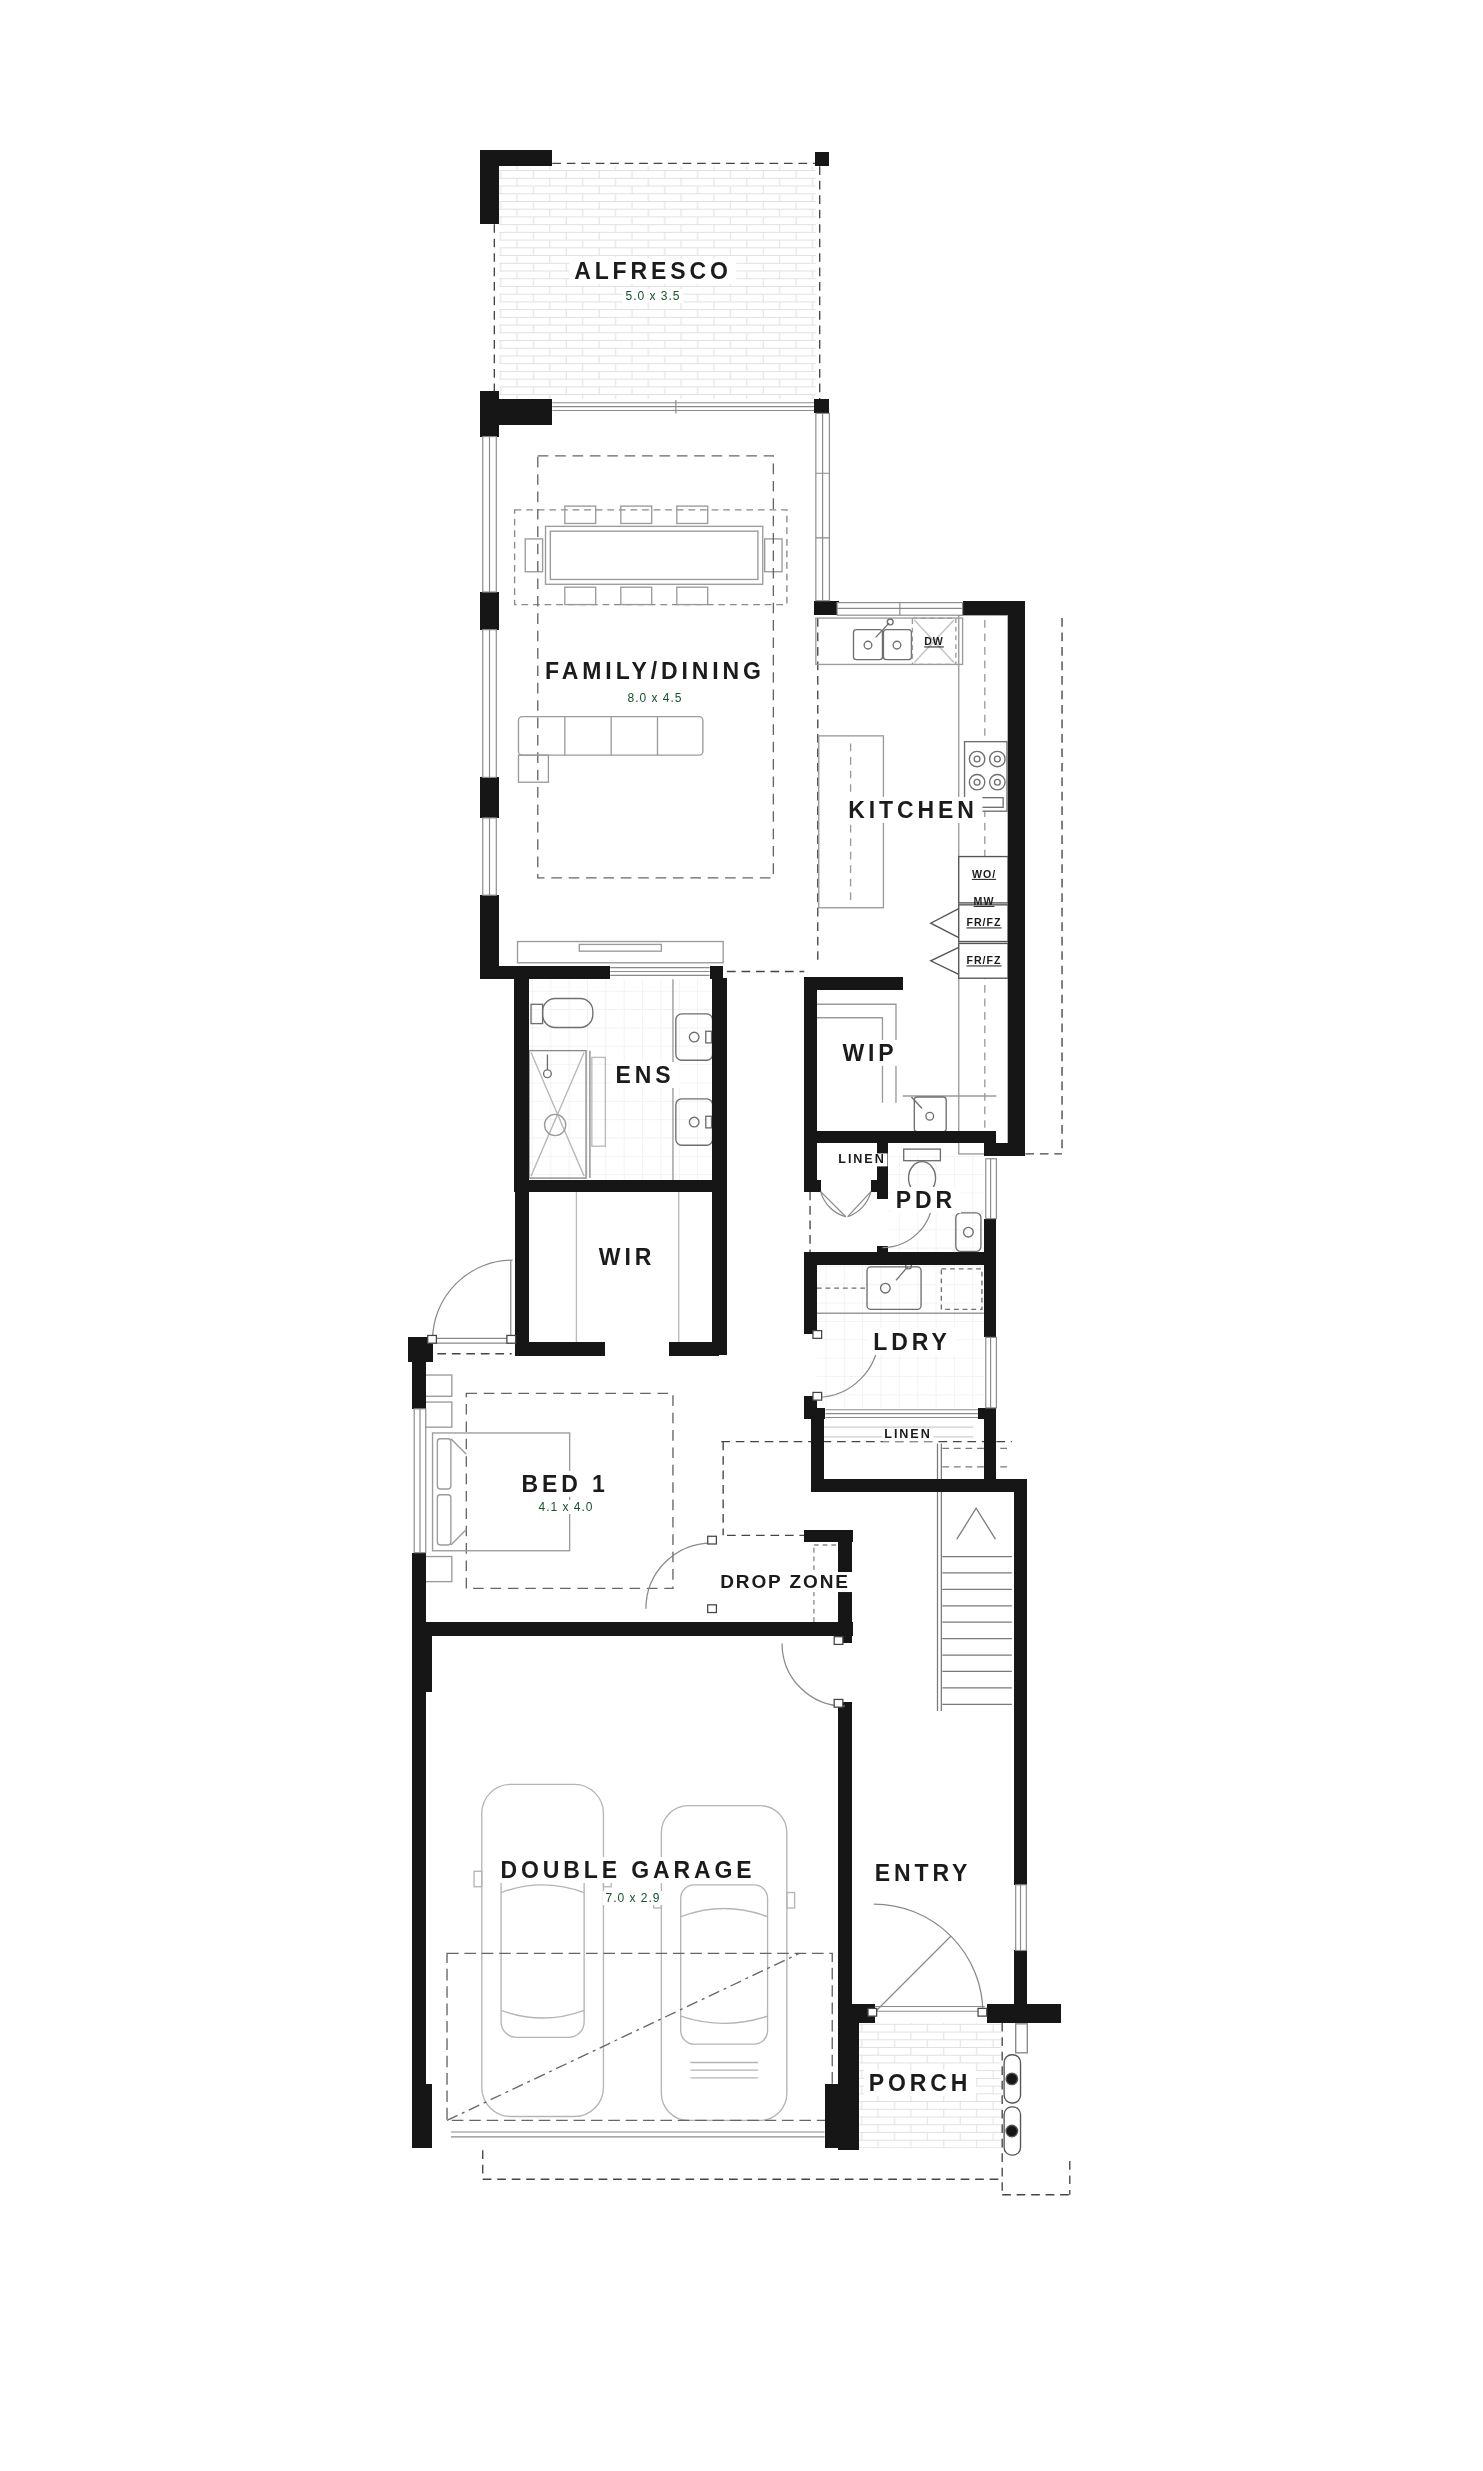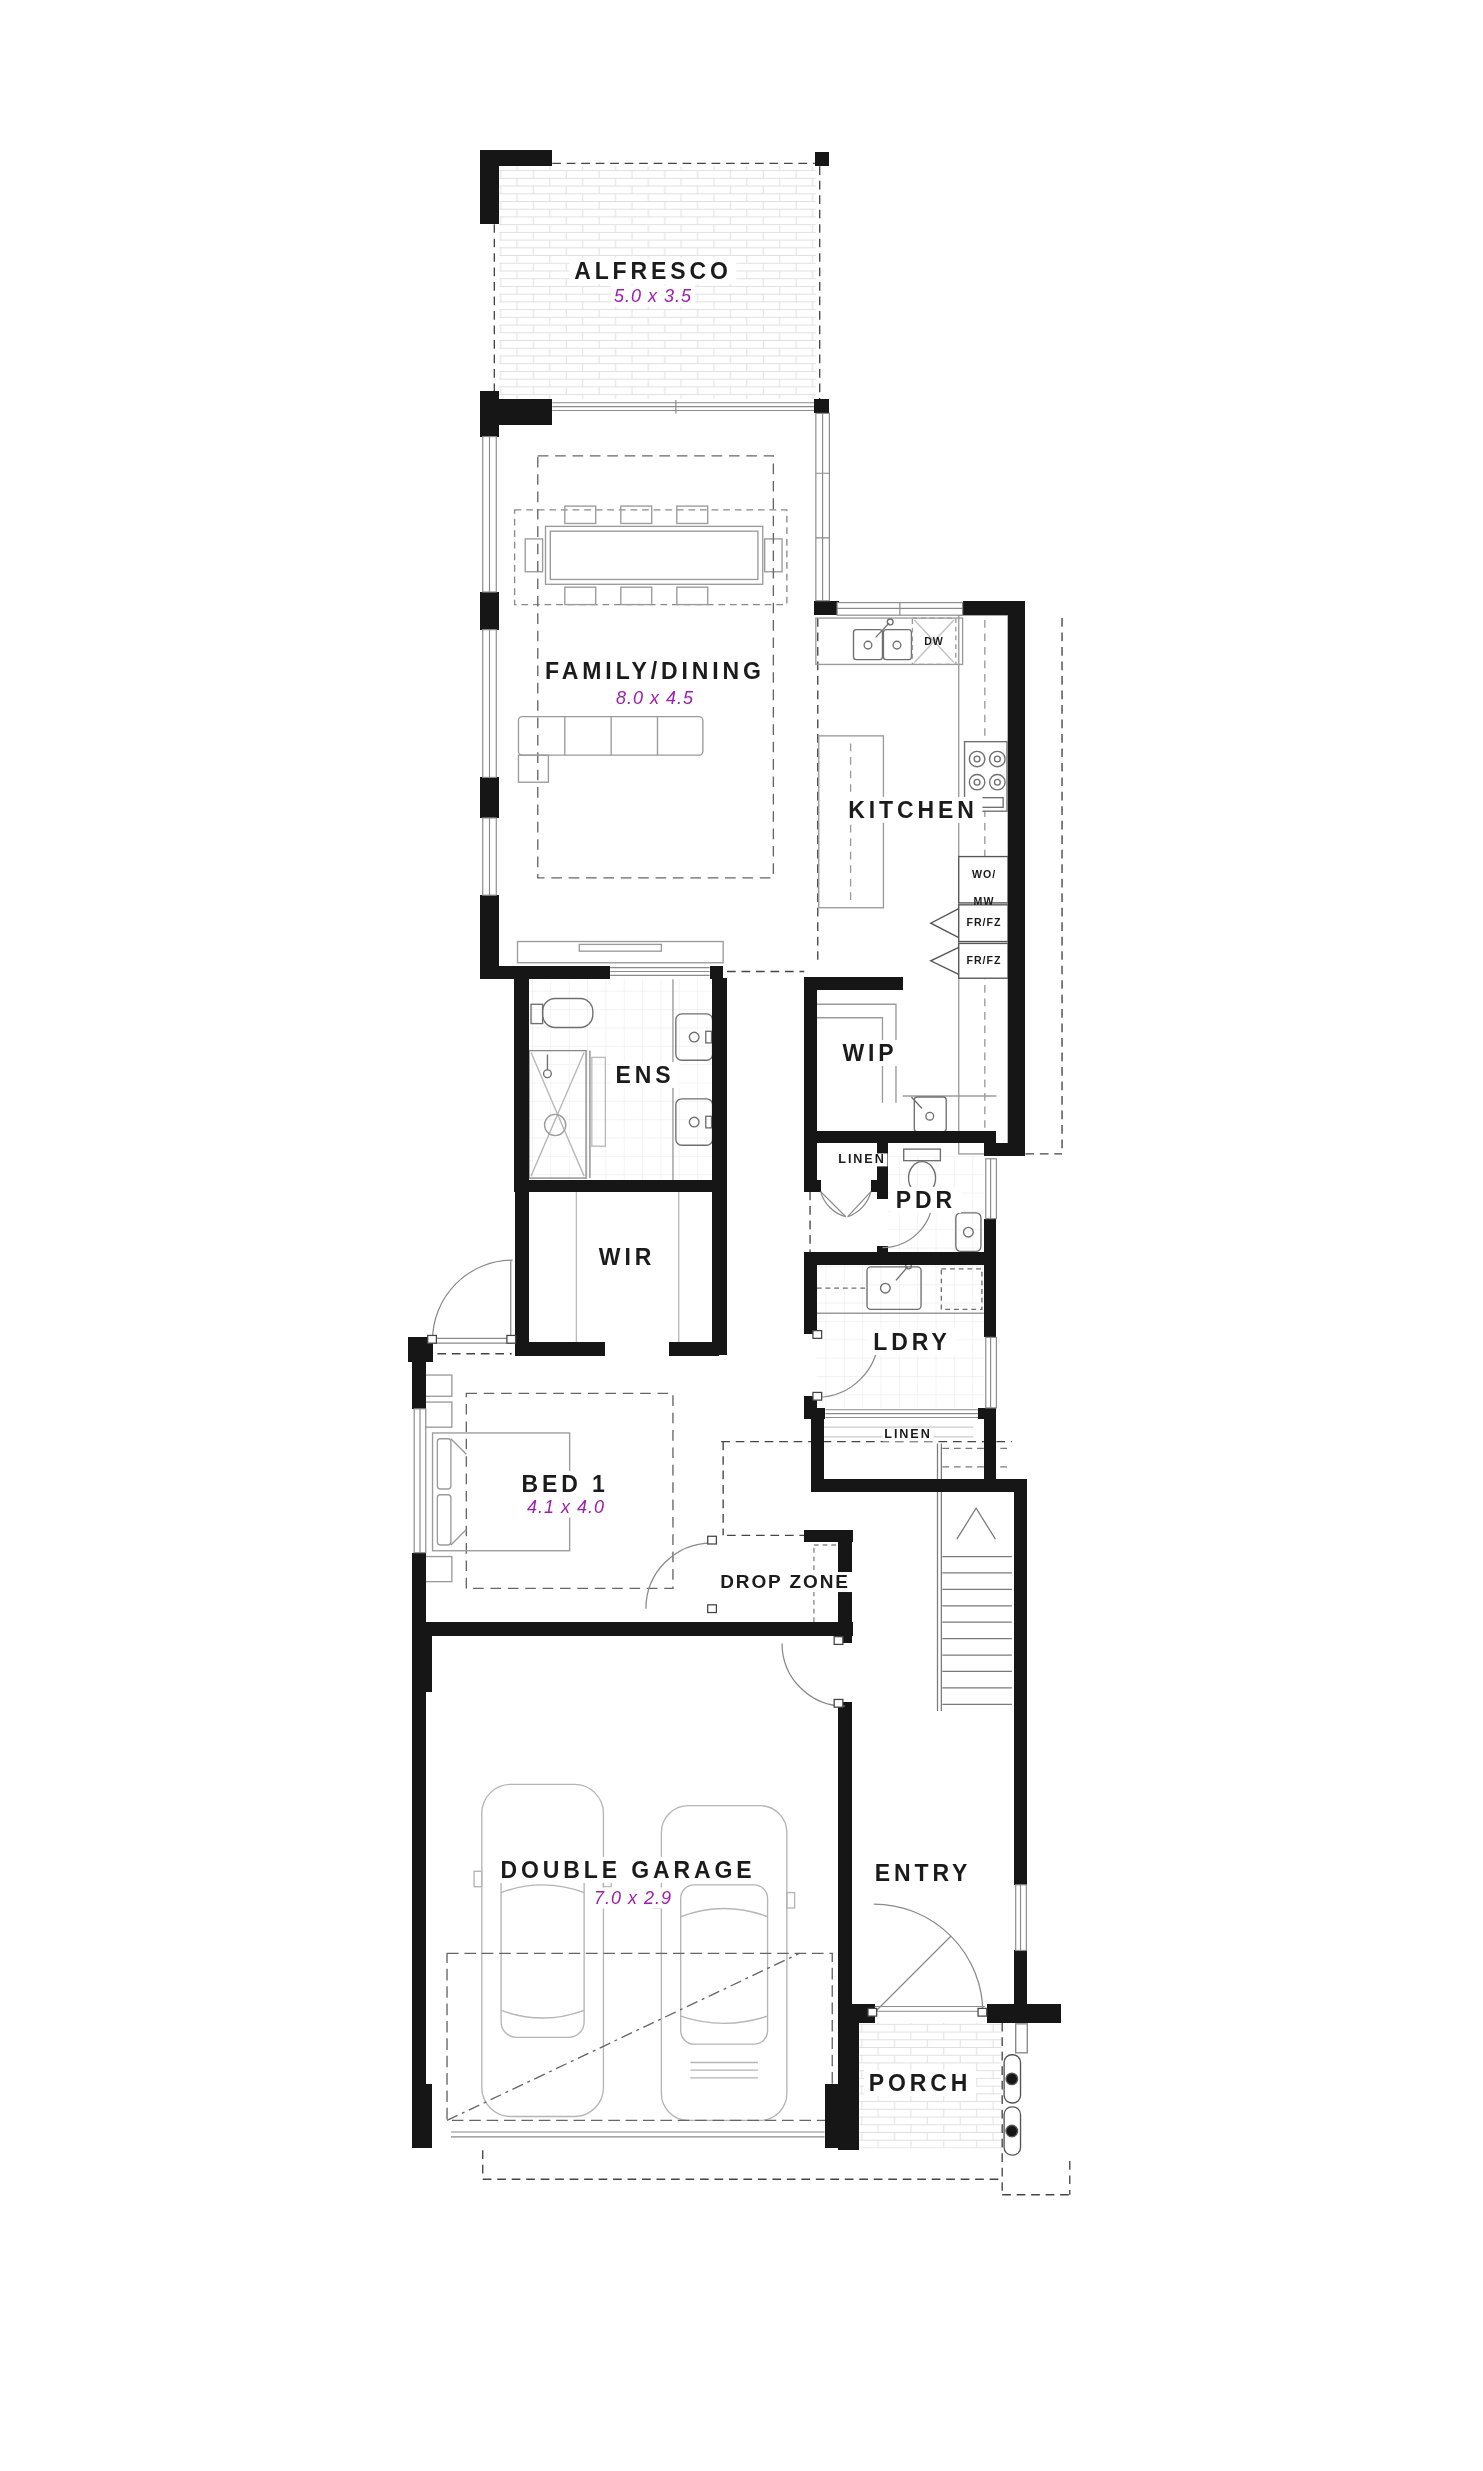--- a/index.html
+++ b/index.html
@@ -4,23 +4,23 @@
 <style>
   html,body{margin:0;padding:0;background:#fff;}
   #plan{position:relative;width:1241px;height:2472px;background:#fff;overflow:hidden;
         font-family:"Liberation Sans",sans-serif;}
   #plan svg{position:absolute;left:0;top:0;}
   .lbl{position:absolute;transform:translate(-50%,-50%);font-weight:bold;color:#1b1b1b;
        white-space:nowrap;letter-spacing:3.9px;font-size:23px;line-height:1.05;
        background:#fff;padding:1px 4.8px;text-align:center;}
   .lbl.md{font-size:19px;letter-spacing:1.9px;padding:0 2.9px;}
   .lbl.sm{font-size:12.6px;letter-spacing:1.9px;padding:0 1.9px;margin-left:16px;}
-  .lbl.xs{font-size:10.6px;letter-spacing:1px;background:transparent;padding:0;}
-  .dims{position:absolute;transform:translate(-50%,-50%);font-size:18px;color:#a21caf;
-        letter-spacing:1px;background:#fff;padding:0 2.9px;white-space:nowrap;font-style:italic;}
+  .lbl.xs{font-size:10.6px;letter-spacing:1px;background:transparent;padding:0;text-decoration:underline;}
+  .dims{position:absolute;transform:translate(-50%,-50%);font-size:12px;color:#14532d;
+        letter-spacing:1px;background:#fff;padding:0 2.9px;white-space:nowrap;}
   .xs span{display:block;margin-top:16px;}
 </style>
 </head>
 <body>
 
 <div id="plan">
 <svg width="1483" height="2472" viewBox="0 0 1536 2560">
   <defs>
     <pattern id="brick" width="34" height="16" patternUnits="userSpaceOnUse">
       <rect width="34" height="16" fill="#ffffff"></rect>

